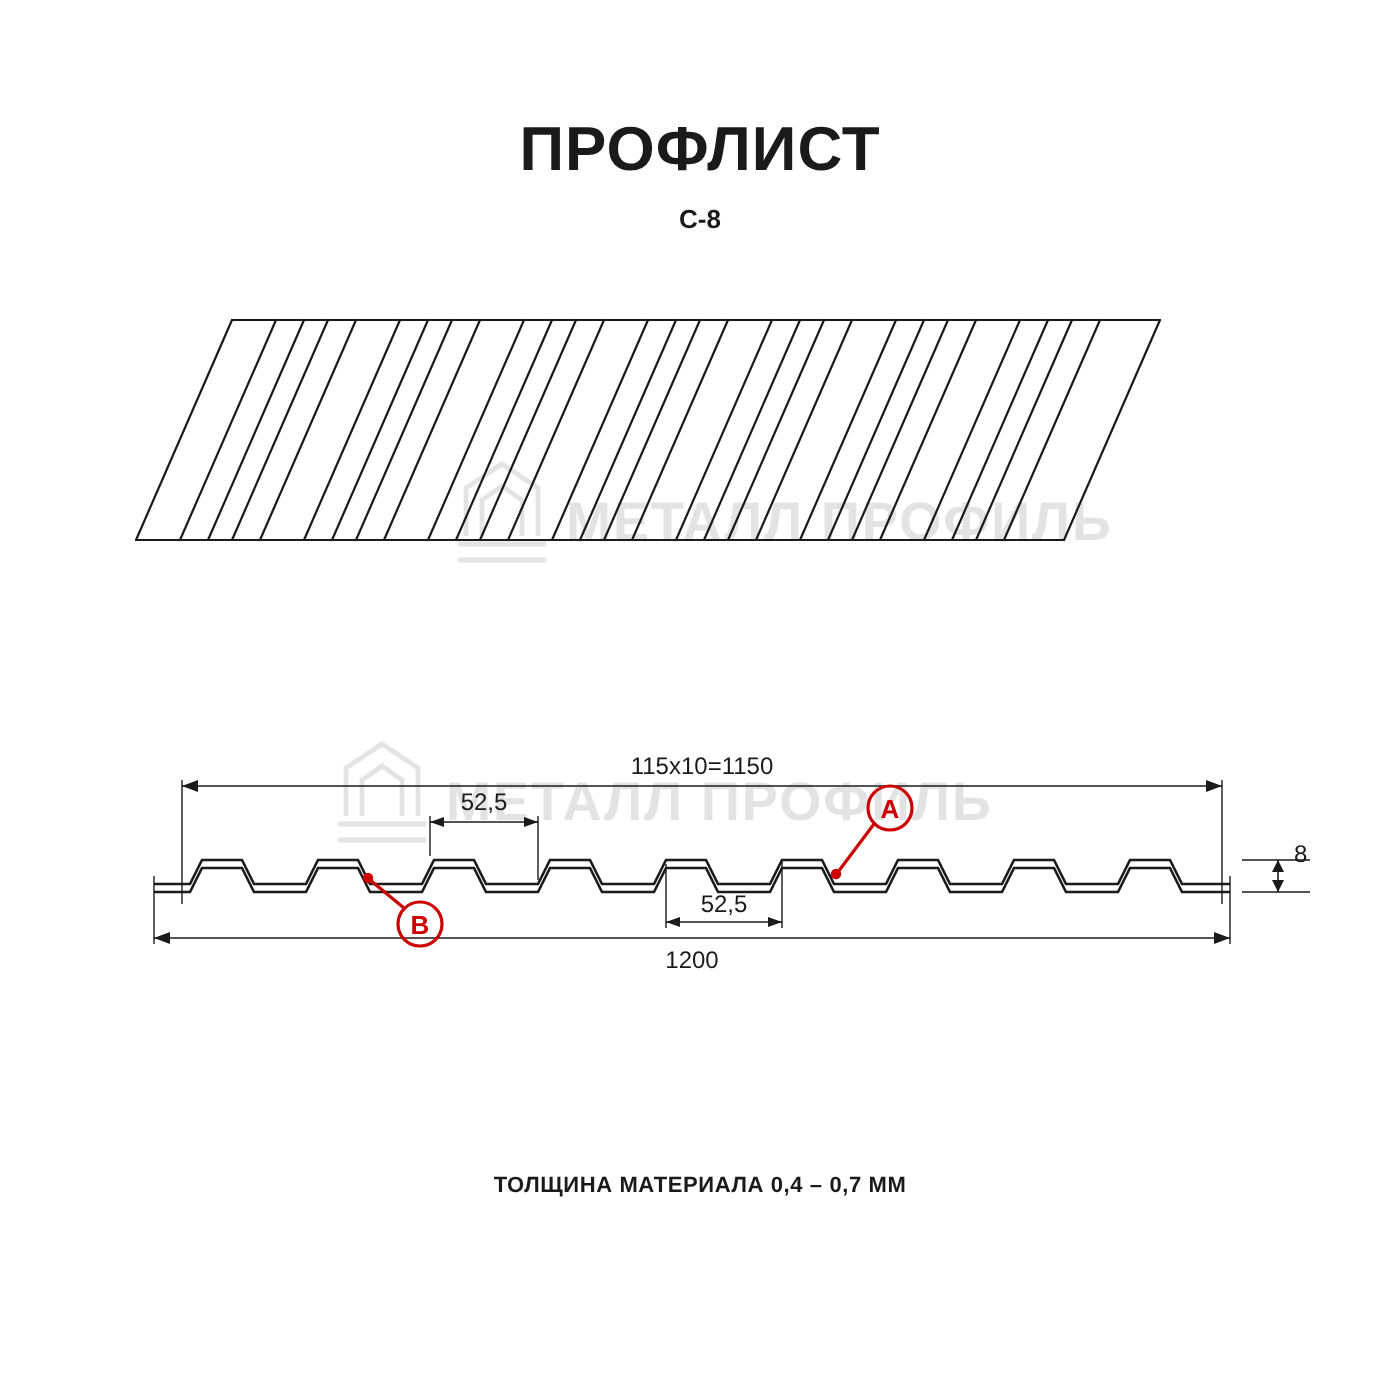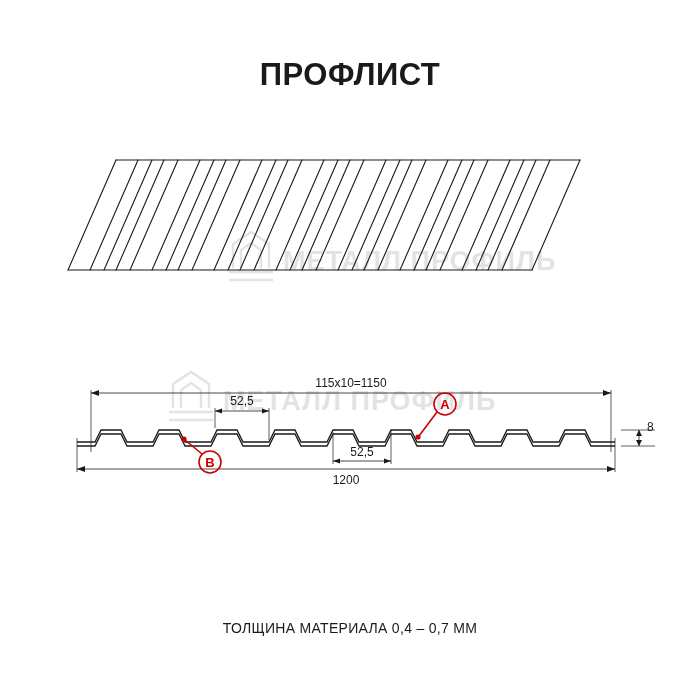--- a/index.html
+++ b/index.html
@@ -36,26 +36,26 @@
     top: 102px;
     left: 0;
     width: 700px;
     text-align: center;
     font-size: 13px;
     font-weight: bold;
     color: #1a1a1a;
   }
   .footer-note {
     position: absolute;
-    top: 620px;
+    top: 587px;
     left: 0;
     width: 700px;
     text-align: center;
-    font-size: 14px;
-    font-weight: normal;
+    font-size: 11px;
+    font-weight: bold;
     letter-spacing: 0.3px;
     color: #1a1a1a;
   }
   .persp {
     position: absolute;
     top: 140px;
     left: 60px;
     width: 580px;
     height: 170px;
   }
@@ -93,20 +93,21 @@
     font-weight: bold;
     fill: #cc0000;
   }
 </style>
 </head>
 <body>
 
 <div class="page">
 
   <div class="title">ПРОФЛИСТ</div>
+  <div class="subtitle">С-8</div>
 
   <div class="wm wm-1">
     <svg width="330" height="70" viewBox="0 0 330 70">
       <g fill="none" stroke="#e3e3e3" stroke-width="2.4">
         <path d="M8 40 L8 16 L26 4 L44 16 L44 40"></path>
         <path d="M16 40 L16 22 L26 15 L36 22 L36 40"></path>
         <path d="M4 44 L48 44"></path>
         <path d="M4 52 L48 52"></path>
       </g>
       <text x="58" y="42">МЕТАЛЛ ПРОФИЛЬ</text>

